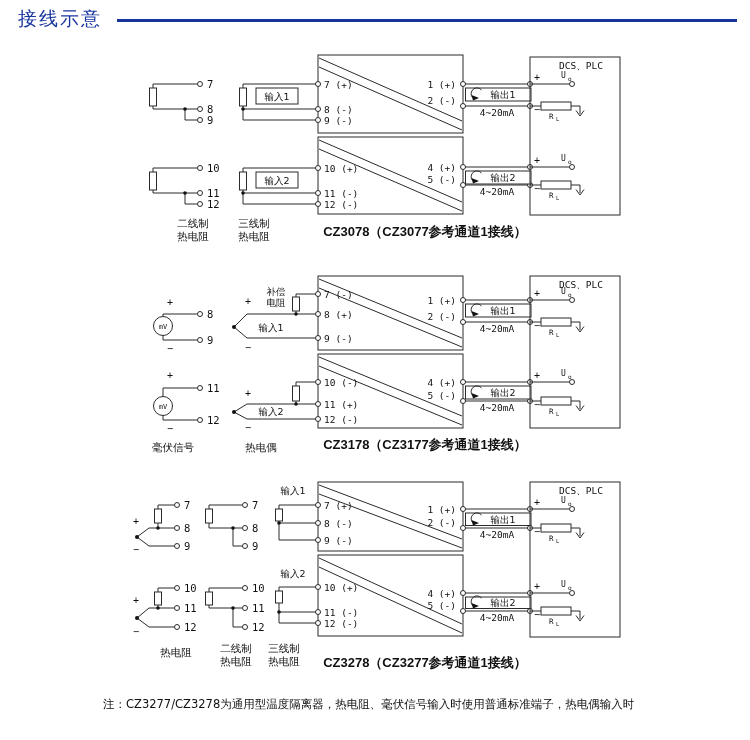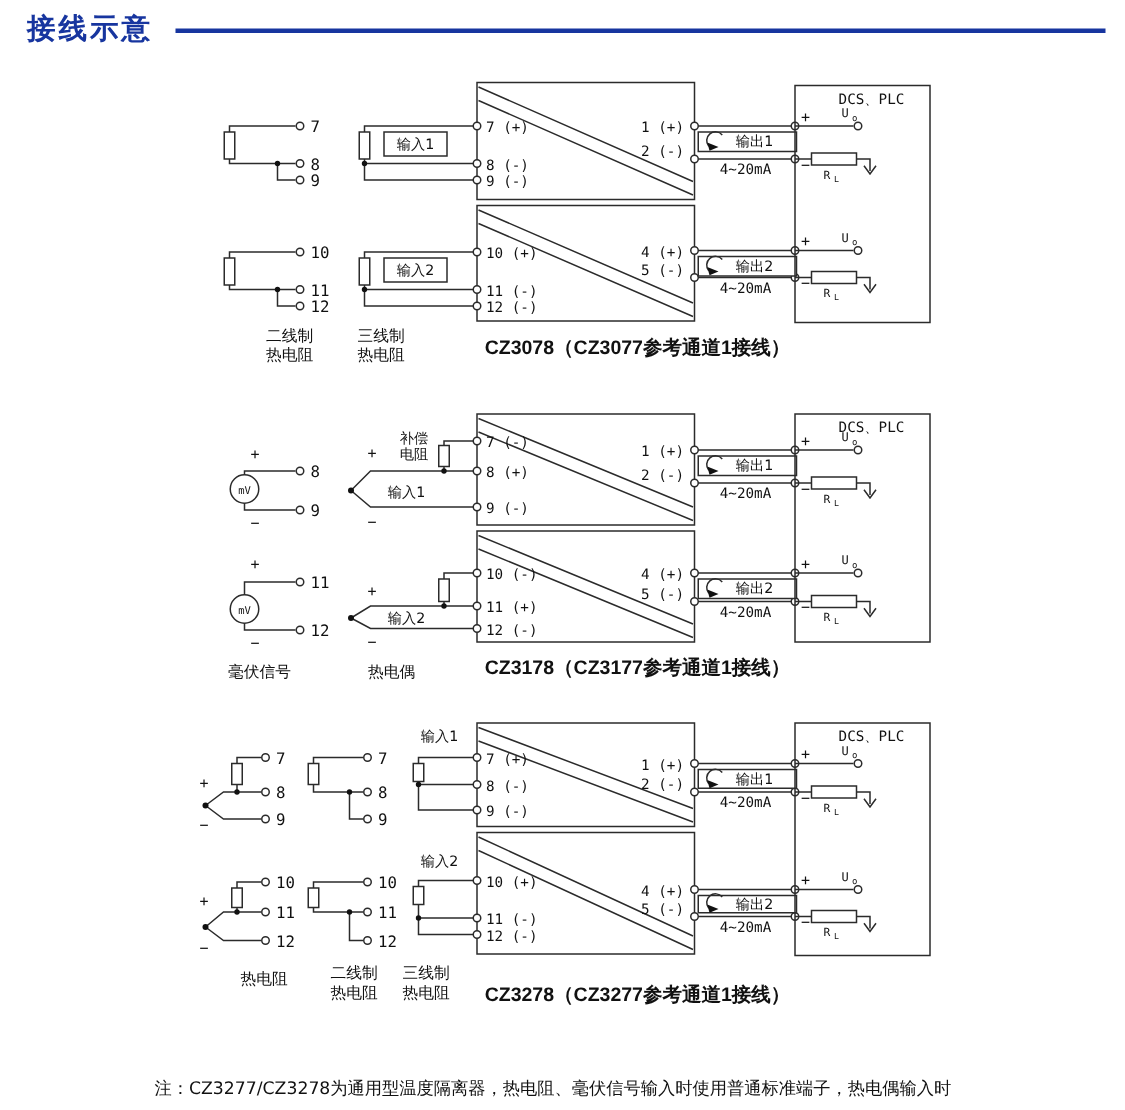--- a/index.html
+++ b/index.html
@@ -1,19 +1,19 @@
 <!DOCTYPE html>
 <html><head>
 <meta charset="utf-8">
 <style>
   html,body{margin:0;padding:0;background:#fff;}
   body{width:750px;height:740px;position:relative;font-family:"DejaVu Sans",sans-serif;}
-  .hdr-title{position:absolute;left:18px;top:6px;font-size:19px;font-weight:bold;letter-spacing:2px;color:#17359f;font-family:"DejaVu Sans",sans-serif;}
+  .hdr-title{position:absolute;left:18px;top:6px;font-size:19px;font-weight:normal;letter-spacing:2px;color:#17359f;font-family:"DejaVu Sans",sans-serif;}
   .hdr-rule{position:absolute;left:117px;top:19px;width:620px;height:3px;background:#17359f;}
-  .note{position:absolute;left:103px;top:697px;width:575px;font-size:11.5px;line-height:15px;color:#111;font-family:"DejaVu Sans",sans-serif;margin-top:21px;}
+  .note{position:absolute;left:103px;top:697px;width:575px;font-size:11.5px;line-height:15px;color:#111;font-family:"DejaVu Sans",sans-serif;}
   svg{position:absolute;left:0;top:0;}
   .w{stroke:#2b2b2b;stroke-width:1;fill:none;}
   .bx{stroke:#2b2b2b;stroke-width:1;fill:#ffffff;}
   .res{stroke:#2b2b2b;stroke-width:1;fill:#ffffff;}
   .term{stroke:#2b2b2b;stroke-width:1;fill:#ffffff;}
   .dot{fill:#111;stroke:none;}
   .ah{fill:#111;stroke:none;}
   text{fill:#111;}
   .tm{font-family:"DejaVu Sans Mono",monospace;font-size:9.5px;}
   .tn{font-family:"DejaVu Sans Mono",monospace;font-size:10.5px;}

